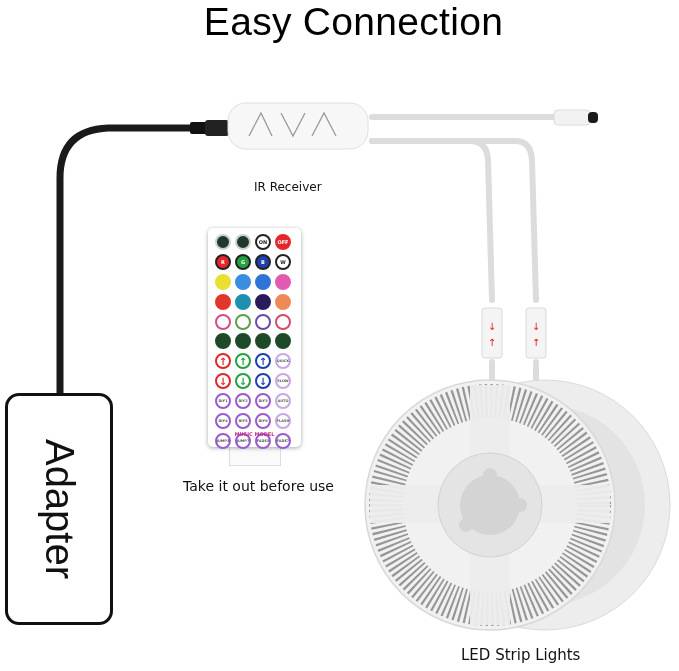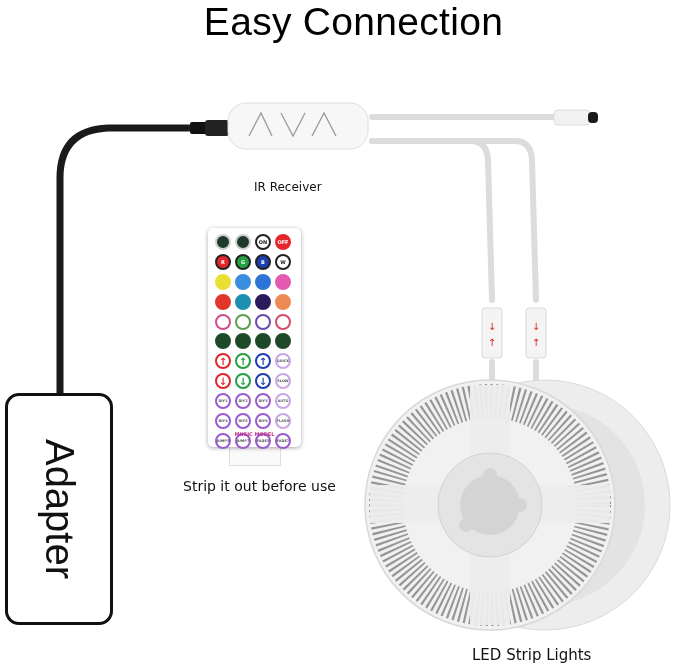--- a/index.html
+++ b/index.html
@@ -1,21 +1,21 @@
 <!DOCTYPE html>
 <html><head>
 <meta charset="utf-8">
 <style>
   html,body{margin:0;padding:0;background:#ffffff;}
   body{width:679px;height:671px;position:relative;overflow:hidden;font-family:"Liberation Sans",sans-serif;}
   .title{position:absolute;left:0;top:0;width:619px;text-align:center;font-size:39px;line-height:44px;color:#000;font-family:"Liberation Sans",sans-serif;letter-spacing:0.3px;margin-left:44px;}
   .label{position:absolute;font-size:12px;color:#111;font-family:"DejaVu Sans",sans-serif;white-space:nowrap;}
   .lbl-ir{left:254px;top:180px;}
   .lbl-take{left:183px;top:478px;font-size:14px;}
-  .lbl-led{left:472px;top:646px;font-size:15px;}
+  .lbl-led{left:461px;top:646px;font-size:15px;}
   svg.stage{position:absolute;left:0;top:0;}
   .adapter{position:absolute;left:5px;top:393px;width:108px;height:232px;border:3px solid #111;border-radius:14px;box-sizing:border-box;background:#fff;}
   .adapter-text{position:absolute;left:50%;top:50%;transform:translate(-50%,-50%) rotate(90deg);font-size:40px;color:#111;font-family:"Liberation Sans",sans-serif;white-space:nowrap;}
   .remote{position:absolute;left:208px;top:228px;width:93px;height:219px;background:#fff;border-radius:5px;box-shadow:0 1px 4px rgba(0,0,0,0.35);}
   .remote-grid{position:absolute;left:7px;top:6px;display:grid;grid-template-columns:repeat(4,16px);column-gap:4px;row-gap:3.9px;}
   .rbtn{width:16px;height:16px;border-radius:50%;box-sizing:border-box;display:flex;align-items:center;justify-content:center;font-size:5px;font-weight:bold;color:#fff;font-family:"DejaVu Sans",sans-serif;}
   .remote-brand{position:absolute;left:0;width:93px;top:203px;text-align:center;font-size:5px;font-weight:bold;color:#c0308a;font-family:"DejaVu Sans",sans-serif;}
   .tab{position:absolute;left:229px;top:447px;width:50px;height:18px;border:1px solid #ddd;border-top:none;background:#fafafa;}
 </style>
 </head>
@@ -131,19 +131,19 @@
       <div class="rbtn" style="background: rgb(255, 255, 255); border: 2px solid rgb(154, 90, 208); color: rgb(85, 85, 85); font-size: 3.5px;">DIY6</div>
       <div class="rbtn" style="background: rgb(255, 255, 255); border: 2px solid rgb(201, 166, 230); color: rgb(85, 85, 85); font-size: 3.5px;">FLASH</div>
       <div class="rbtn" style="background: rgb(255, 255, 255); border: 2px solid rgb(154, 90, 208); color: rgb(85, 85, 85); font-size: 3.5px;">JUMP3</div>
       <div class="rbtn" style="background: rgb(255, 255, 255); border: 2px solid rgb(154, 90, 208); color: rgb(85, 85, 85); font-size: 3.5px;">JUMP7</div>
       <div class="rbtn" style="background: rgb(255, 255, 255); border: 2px solid rgb(154, 90, 208); color: rgb(85, 85, 85); font-size: 3.5px;">FADE3</div>
       <div class="rbtn" style="background: rgb(255, 255, 255); border: 2px solid rgb(154, 90, 208); color: rgb(85, 85, 85); font-size: 3.5px;">FADE7</div>
     </div>
   <div class="remote-brand">MUSIC MODEL</div>
 </div>
 
-<div class="label lbl-take">Strip it out before use</div>
+<div class="label lbl-take">Take it out before use</div>
 
 <div class="adapter">
   <div class="adapter-text">Adapter</div>
 </div>
 
 <div class="label lbl-led">LED Strip Lights</div>
 
 </body></html>

